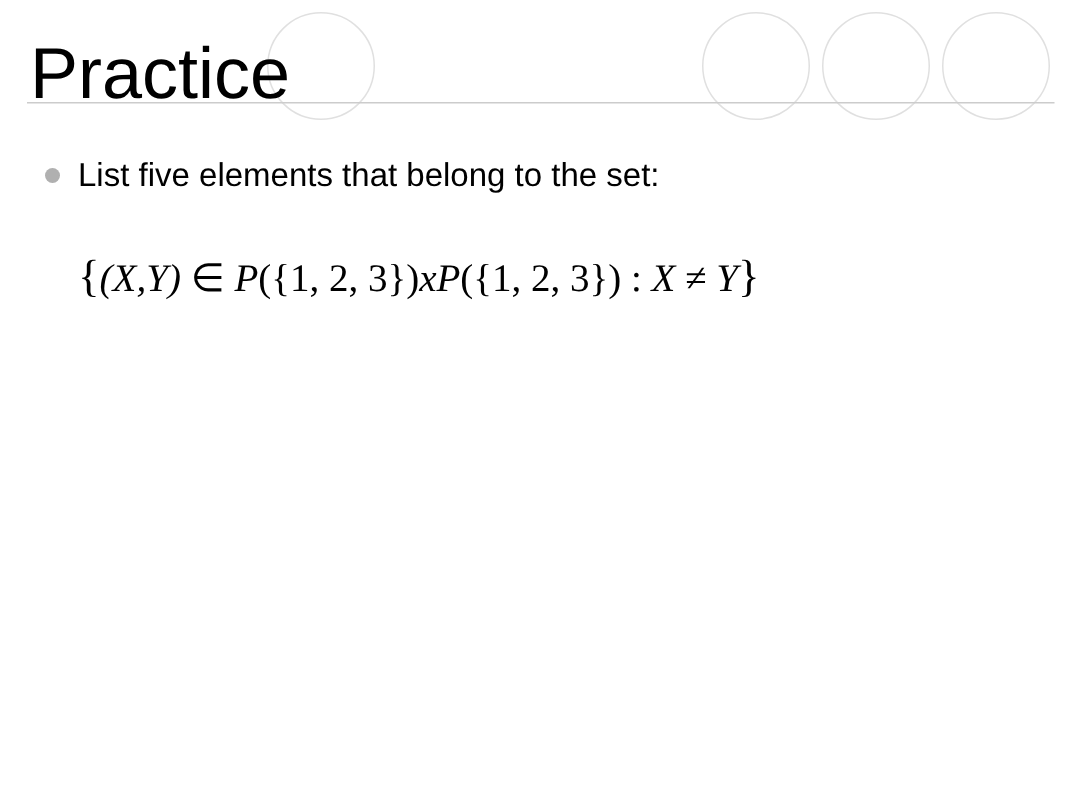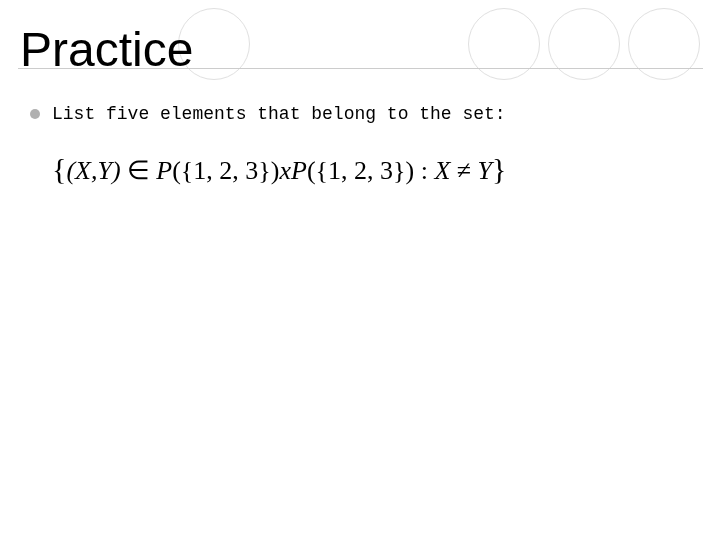--- a/index.html
+++ b/index.html
@@ -77,27 +77,26 @@
     }
     .bullet {
       width: 10px;
       height: 10px;
       border-radius: 50%;
       background: #b0b0b0;
       margin-right: 12px;
       flex-shrink: 0;
     }
     .bullet-text {
-      font-size: 18px;
+      font-size: 22px;
       color: #000000;
-      font-family: Liberation Mono, monospace;
     }
     .formula {
       position: absolute;
-      top: 152px;
+      top: 168px;
       left: 52px;
       font-family: "Times New Roman", Times, serif;
       font-size: 26px;
       font-style: italic;
       color: #000000;
       white-space: nowrap;
     }
     .formula .roman {
       font-style: normal;
     }

